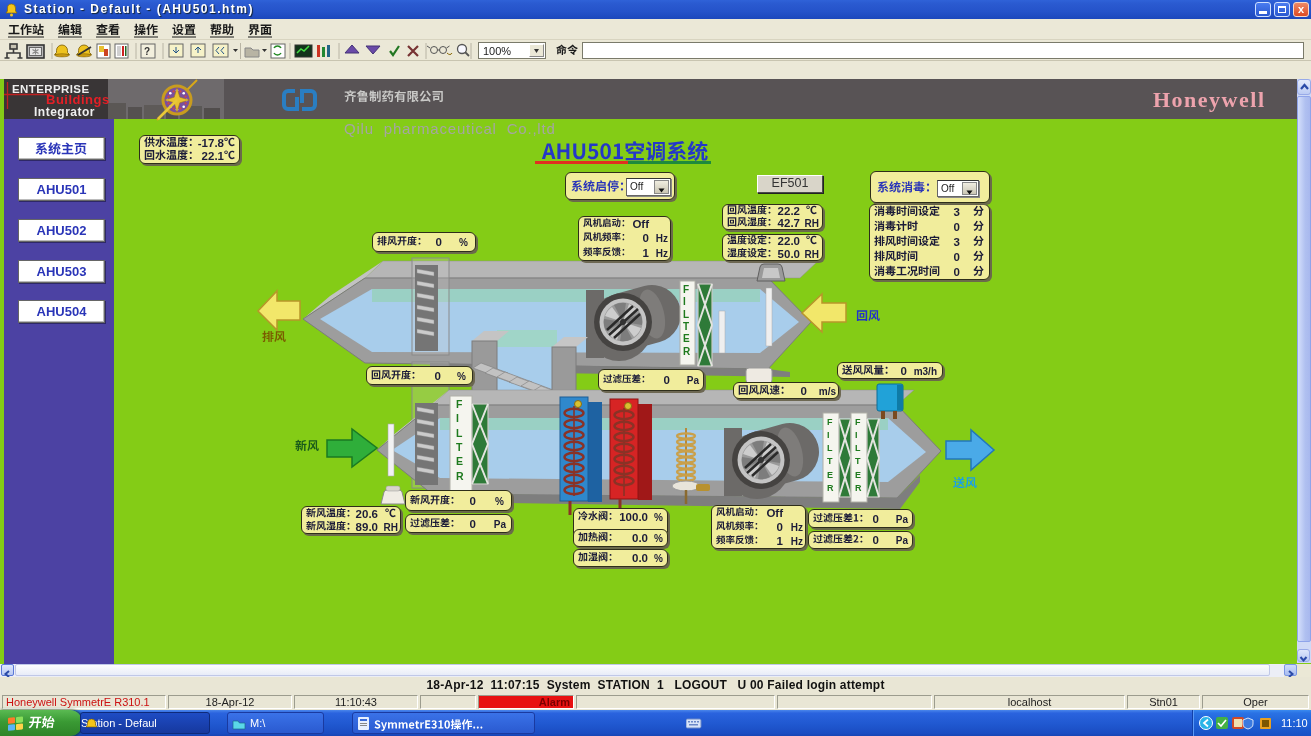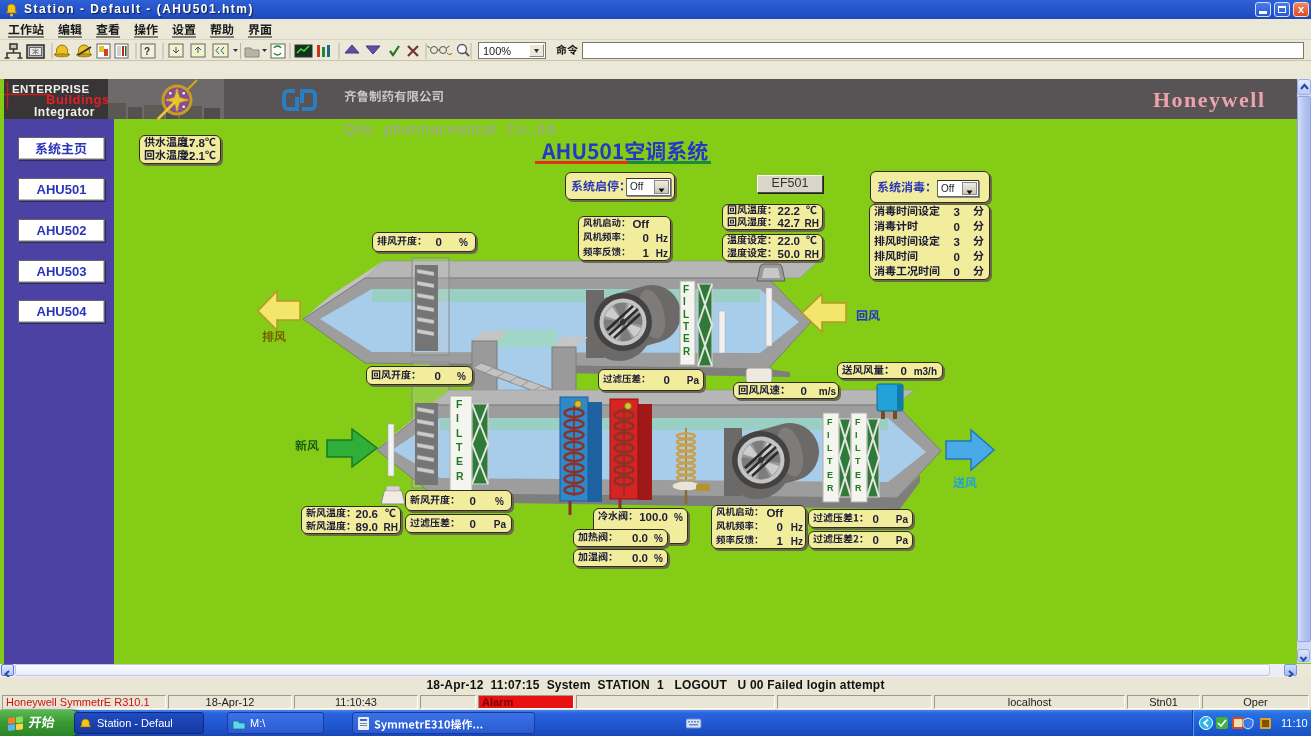--- a/index.html
+++ b/index.html
@@ -386,21 +386,21 @@
       <path d="M1.9 -10.2V-7.9H0.5V-6.6H1.9V-4.4C1.3 -4.3 0.8 -4.2 0.3 -4.1L0.6 -2.7L1.9 -3V-0.5C1.9 -0.4 1.8 -0.3 1.7 -0.3C1.5 -0.3 1.1 -0.3 0.6 -0.3C0.8 0 1 0.6 1 1C1.8 1 2.4 0.9 2.7 0.7C3.1 0.5 3.2 0.1 3.2 -0.5V-3.4L4.5 -3.7L4.3 -5L3.2 -4.8V-6.6H4.3V-7.9H3.2V-10.2ZM4.4 -3.2V-1.9H6.3V1.1H7.6V-10H6.3V-8.3H4.7V-7H6.3V-5.7H4.7V-4.5H6.3V-3.2ZM8.5 -10.1V1.1H9.8V-1.9H11.6V-3.2H9.8V-4.5H11.4V-5.7H9.8V-7H11.5V-8.3H9.8V-10.1Z M13.8 -9.8V-6.4C13.8 -4.5 13.6 -1.7 12.3 0.2C12.7 0.3 13.3 0.8 13.5 1.1C15 -0.9 15.2 -4.3 15.2 -6.4V-8.4H20.7C20.7 -2.1 20.7 1 22.6 1C23.4 1 23.7 0.3 23.8 -1.2C23.6 -1.5 23.2 -2 22.9 -2.4C22.9 -1.4 22.8 -0.6 22.7 -0.6C22 -0.6 22.1 -3.7 22.1 -9.8ZM19 -7.7C18.8 -6.9 18.4 -6.1 18 -5.4C17.5 -6.1 17 -6.7 16.5 -7.3L15.4 -6.7C16 -5.9 16.7 -5 17.3 -4.1C16.6 -3 15.8 -2.1 14.9 -1.4C15.2 -1.2 15.7 -0.6 15.9 -0.3C16.7 -1 17.5 -1.8 18.1 -2.8C18.7 -2 19.1 -1.2 19.4 -0.6L20.7 -1.3C20.3 -2.1 19.7 -3.2 18.9 -4.2C19.5 -5.2 19.9 -6.3 20.3 -7.4Z" transform="translate(262,341)" fill="#7a5c00"></path>
       <path d="M4.9 -5.7H7V-3.6H4.9ZM3.5 -6.9V-2.3H8.4V-6.9ZM0.9 -9.8V1.1H2.4V0.4H9.6V1.1H11.2V-9.8ZM2.4 -0.9V-8.3H9.6V-0.9Z M13.8 -9.8V-6.4C13.8 -4.5 13.6 -1.7 12.3 0.2C12.7 0.3 13.3 0.8 13.5 1.1C15 -0.9 15.2 -4.3 15.2 -6.4V-8.4H20.7C20.7 -2.1 20.7 1 22.6 1C23.4 1 23.7 0.3 23.8 -1.2C23.6 -1.5 23.2 -2 22.9 -2.4C22.9 -1.4 22.8 -0.6 22.7 -0.6C22 -0.6 22.1 -3.7 22.1 -9.8ZM19 -7.7C18.8 -6.9 18.4 -6.1 18 -5.4C17.5 -6.1 17 -6.7 16.5 -7.3L15.4 -6.7C16 -5.9 16.7 -5 17.3 -4.1C16.6 -3 15.8 -2.1 14.9 -1.4C15.2 -1.2 15.7 -0.6 15.9 -0.3C16.7 -1 17.5 -1.8 18.1 -2.8C18.7 -2 19.1 -1.2 19.4 -0.6L20.7 -1.3C20.3 -2.1 19.7 -3.2 18.9 -4.2C19.5 -5.2 19.9 -6.3 20.3 -7.4Z" transform="translate(856,320)" fill="#2233cc"></path>
       <path d="M1.4 -2.7C1.1 -2.1 0.8 -1.4 0.3 -0.9C0.6 -0.7 1 -0.4 1.2 -0.2C1.7 -0.8 2.2 -1.6 2.5 -2.4ZM4.2 -2.3C4.6 -1.7 5 -1 5.2 -0.5L6.2 -1.1C6 -0.7 5.8 -0.3 5.6 0.1C5.9 0.2 6.5 0.7 6.7 0.9C7.8 -0.6 7.9 -3 7.9 -4.8V-4.9H9.1V1H10.5V-4.9H11.6V-6.2H7.9V-8.1C9.1 -8.3 10.3 -8.6 11.3 -9L10.2 -10.1C9.3 -9.7 7.9 -9.3 6.6 -9V-4.8C6.6 -3.7 6.5 -2.3 6.2 -1.1C6 -1.6 5.6 -2.3 5.2 -2.8ZM2.4 -7.8H4.2C4.1 -7.4 3.9 -6.8 3.7 -6.3H2.3L2.9 -6.5C2.8 -6.9 2.6 -7.4 2.4 -7.8ZM2.3 -10C2.5 -9.7 2.6 -9.3 2.7 -9H0.6V-7.8H2.3L1.3 -7.6C1.4 -7.2 1.6 -6.7 1.6 -6.3H0.5V-5.1H2.7V-4.2H0.5V-3H2.7V-0.5C2.7 -0.3 2.7 -0.3 2.6 -0.3C2.4 -0.3 2.1 -0.3 1.7 -0.3C1.9 0 2 0.5 2.1 0.9C2.7 0.9 3.2 0.9 3.6 0.7C3.9 0.5 4 0.1 4 -0.4V-3H6V-4.2H4V-5.1H6.2V-6.3H5C5.1 -6.7 5.3 -7.2 5.5 -7.6L4.5 -7.8H6V-9H4.1C4 -9.4 3.8 -9.9 3.6 -10.3Z M13.8 -9.8V-6.4C13.8 -4.5 13.6 -1.7 12.3 0.2C12.7 0.3 13.3 0.8 13.5 1.1C15 -0.9 15.2 -4.3 15.2 -6.4V-8.4H20.7C20.7 -2.1 20.7 1 22.6 1C23.4 1 23.7 0.3 23.8 -1.2C23.6 -1.5 23.2 -2 22.9 -2.4C22.9 -1.4 22.8 -0.6 22.7 -0.6C22 -0.6 22.1 -3.7 22.1 -9.8ZM19 -7.7C18.8 -6.9 18.4 -6.1 18 -5.4C17.5 -6.1 17 -6.7 16.5 -7.3L15.4 -6.7C16 -5.9 16.7 -5 17.3 -4.1C16.6 -3 15.8 -2.1 14.9 -1.4C15.2 -1.2 15.7 -0.6 15.9 -0.3C16.7 -1 17.5 -1.8 18.1 -2.8C18.7 -2 19.1 -1.2 19.4 -0.6L20.7 -1.3C20.3 -2.1 19.7 -3.2 18.9 -4.2C19.5 -5.2 19.9 -6.3 20.3 -7.4Z" transform="translate(295,450)" fill="#1a5c1a"></path>
       <path d="M0.8 -9.5C1.4 -8.7 2.1 -7.7 2.4 -7.1L3.6 -7.8C3.3 -8.5 2.5 -9.4 2 -10.1ZM4.9 -9.7C5.2 -9.2 5.5 -8.6 5.7 -8.1H4.2V-6.8H6.8V-5.5H3.8V-4.2H6.6C6.3 -3.4 5.6 -2.5 3.8 -1.8C4.1 -1.5 4.6 -1 4.8 -0.7C6.3 -1.4 7.2 -2.3 7.7 -3.2C8.6 -2.4 9.5 -1.5 10.1 -0.9L11.1 -1.9C10.5 -2.5 9.4 -3.4 8.5 -4.2H11.4V-5.5H8.2V-6.8H11V-8.1H9.7C10 -8.6 10.4 -9.2 10.7 -9.8L9.2 -10.2C9 -9.6 8.6 -8.8 8.3 -8.1H6.5L7.1 -8.4C6.9 -8.9 6.4 -9.6 6.1 -10.2ZM3.2 -6.2H0.5V-4.9H1.8V-1.6C1.3 -1.4 0.6 -0.9 0 -0.3L1.1 1.2C1.5 0.4 2 -0.4 2.4 -0.4C2.6 -0.4 3 0 3.6 0.3C4.5 0.8 5.5 1 7.1 1C8.4 1 10.5 0.9 11.3 0.8C11.4 0.4 11.6 -0.3 11.8 -0.8C10.5 -0.6 8.5 -0.5 7.2 -0.5C5.8 -0.5 4.7 -0.5 3.8 -1C3.6 -1.1 3.4 -1.3 3.2 -1.4Z M13.8 -9.8V-6.4C13.8 -4.5 13.6 -1.7 12.3 0.2C12.7 0.3 13.3 0.8 13.5 1.1C15 -0.9 15.2 -4.3 15.2 -6.4V-8.4H20.7C20.7 -2.1 20.7 1 22.6 1C23.4 1 23.7 0.3 23.8 -1.2C23.6 -1.5 23.2 -2 22.9 -2.4C22.9 -1.4 22.8 -0.6 22.7 -0.6C22 -0.6 22.1 -3.7 22.1 -9.8ZM19 -7.7C18.8 -6.9 18.4 -6.1 18 -5.4C17.5 -6.1 17 -6.7 16.5 -7.3L15.4 -6.7C16 -5.9 16.7 -5 17.3 -4.1C16.6 -3 15.8 -2.1 14.9 -1.4C15.2 -1.2 15.7 -0.6 15.9 -0.3C16.7 -1 17.5 -1.8 18.1 -2.8C18.7 -2 19.1 -1.2 19.4 -0.6L20.7 -1.3C20.3 -2.1 19.7 -3.2 18.9 -4.2C19.5 -5.2 19.9 -6.3 20.3 -7.4Z" transform="translate(953,487)" fill="#19a0e8"></path>
     </svg>
     <svg class="abs" style="left:542px;top:140px" width="170" height="26">
       <path d="M-0.1 0H3.1L4.2 -4H9.2L10.3 0H13.5L8.6 -15.6H4.9ZM4.8 -6.4 5.3 -8.1C5.8 -9.7 6.2 -11.5 6.6 -13.2H6.7C7.2 -11.5 7.6 -9.7 8.1 -8.1L8.5 -6.4Z M15.4 0H18.5V-6.7H24.4V0H27.4V-15.6H24.4V-9.4H18.5V-15.6H15.4Z M37.3 0.3C41 0.3 43.2 -1.8 43.2 -7V-15.6H40.3V-6.7C40.3 -3.5 39.1 -2.4 37.3 -2.4C35.4 -2.4 34.3 -3.5 34.3 -6.7V-15.6H31.2V-7C31.2 -1.8 33.4 0.3 37.3 0.3Z M50.9 0.3C53.7 0.3 56.3 -1.7 56.3 -5.2C56.3 -8.5 54.1 -10.1 51.5 -10.1C50.8 -10.1 50.3 -10 49.6 -9.7L49.9 -13H55.6V-15.6H47.3L46.9 -8L48.3 -7.1C49.2 -7.7 49.7 -7.9 50.6 -7.9C52.1 -7.9 53.2 -6.9 53.2 -5.1C53.2 -3.3 52.1 -2.2 50.5 -2.2C49 -2.2 47.9 -2.9 47 -3.8L45.6 -1.8C46.8 -0.7 48.4 0.3 50.9 0.3Z M63.7 0.3C66.8 0.3 68.9 -2.5 68.9 -7.9C68.9 -13.2 66.8 -15.8 63.7 -15.8C60.5 -15.8 58.4 -13.2 58.4 -7.9C58.4 -2.5 60.5 0.3 63.7 0.3ZM63.7 -2.1C62.3 -2.1 61.3 -3.5 61.3 -7.9C61.3 -12.2 62.3 -13.5 63.7 -13.5C65 -13.5 66 -12.2 66 -7.9C66 -3.5 65 -2.1 63.7 -2.1Z M71.6 0H80.9V-2.5H78V-15.6H75.7C74.7 -14.9 73.7 -14.5 72.1 -14.3V-12.3H74.9V-2.5H71.6Z M93.6 -10.7C95.7 -9.6 98.7 -8.1 100.1 -7.1L101.9 -9.2C100.3 -10.1 97.2 -11.5 95.2 -12.4ZM90.2 -12.4C88.3 -11 86 -9.8 83.7 -9.1L85.1 -6.8L86.3 -7.4V-5.2H91.3V-1.1H83.7V1.2H101.9V-1.1H94V-5.2H99.4V-7.5H86.5C88.4 -8.4 90.4 -9.6 91.9 -10.8ZM90.7 -17.3C90.9 -16.8 91.2 -16.1 91.4 -15.5H83.5V-10.3H86V-13.2H99.4V-10.7H102V-15.5H94.5C94.2 -16.3 93.7 -17.3 93.4 -18Z M104.9 -16C106.1 -15 107.6 -13.5 108.2 -12.6L109.9 -14.3C109.2 -15.3 107.7 -16.6 106.5 -17.5ZM104 -11.4V-8.9H106.4V-2.9C106.4 -1.6 105.7 -0.6 105.1 -0.1C105.6 0.2 106.4 1 106.7 1.5C107 1.1 107.6 0.5 110.2 -1.8C110 -0.9 109.6 -0.2 109.1 0.5C109.6 0.8 110.6 1.5 110.9 1.9C112.9 -1 113.2 -5.6 113.2 -8.9V-14.9H120.6V-0.8C120.6 -0.5 120.5 -0.4 120.2 -0.4C119.9 -0.4 119 -0.4 118.1 -0.4C118.4 0.2 118.8 1.2 118.8 1.8C120.3 1.9 121.3 1.8 121.9 1.4C122.6 1 122.8 0.4 122.8 -0.8V-17.1H111V-8.9C111 -7.1 111 -5.1 110.6 -3.1C110.4 -3.6 110.2 -4.1 110 -4.5L108.9 -3.6V-11.4ZM115.9 -14.5V-13.1H114.2V-11.3H115.9V-9.9H113.8V-8.1H120.1V-9.9H117.9V-11.3H119.7V-13.1H117.9V-14.5ZM114 -6.8V-0.7H115.8V-1.6H119.7V-6.8ZM115.8 -5.1H117.8V-3.4H115.8Z M129.3 -4.5C128.3 -3.2 126.6 -1.8 125 -0.9C125.7 -0.5 126.7 0.3 127.2 0.8C128.8 -0.3 130.6 -2 131.9 -3.6ZM137.2 -3.3C138.9 -2.1 140.9 -0.4 141.9 0.8L144.1 -0.7C143 -1.9 140.9 -3.5 139.3 -4.6ZM137.7 -9.3C138.1 -8.9 138.5 -8.4 138.9 -8L132.6 -7.6C135.3 -9 138 -10.6 140.5 -12.6L138.7 -14.2C137.8 -13.4 136.7 -12.6 135.7 -11.9L131.5 -11.7C132.8 -12.6 134 -13.6 135.1 -14.7C137.8 -14.9 140.4 -15.3 142.5 -15.8L140.7 -17.9C137.2 -17.1 131.3 -16.5 126.2 -16.3C126.4 -15.8 126.7 -14.8 126.8 -14.1C128.3 -14.2 129.9 -14.3 131.5 -14.4C130.5 -13.4 129.4 -12.6 128.9 -12.3C128.3 -11.8 127.8 -11.6 127.3 -11.5C127.6 -10.9 127.9 -9.8 128 -9.3C128.5 -9.5 129.2 -9.6 132.5 -9.8C131.1 -9 130 -8.4 129.3 -8.1C128 -7.5 127.2 -7.1 126.4 -7C126.6 -6.4 127 -5.2 127.1 -4.8C127.8 -5 128.7 -5.2 133.6 -5.6V-0.9C133.6 -0.7 133.5 -0.6 133.1 -0.6C132.7 -0.6 131.5 -0.6 130.4 -0.7C130.7 0 131.2 1.1 131.3 1.8C132.8 1.8 134 1.8 134.9 1.4C135.9 1 136.1 0.4 136.1 -0.9V-5.8L140.5 -6.1C141 -5.4 141.5 -4.8 141.8 -4.2L143.7 -5.5C142.9 -6.8 141.2 -8.8 139.6 -10.2Z M159.5 -7.2V-1.3C159.5 0.8 160 1.5 161.9 1.5C162.2 1.5 163 1.5 163.3 1.5C164.9 1.5 165.5 0.6 165.7 -2.7C165 -2.9 164 -3.3 163.5 -3.7C163.5 -1.1 163.4 -0.6 163.1 -0.6C162.9 -0.6 162.5 -0.6 162.4 -0.6C162.1 -0.6 162 -0.7 162 -1.3V-7.2ZM155.6 -7.2C155.4 -3.7 155.2 -1.4 152 -0.1C152.5 0.4 153.2 1.4 153.5 2C157.3 0.2 157.9 -2.8 158 -7.2ZM145.9 -1.4 146.5 1.1C148.6 0.3 151.2 -0.7 153.5 -1.7L153.1 -3.9C150.4 -2.9 147.7 -2 145.9 -1.4ZM157.4 -17.3C157.7 -16.7 158 -15.8 158.3 -15.1H153.6V-12.9H156.9C156 -11.7 155 -10.4 154.6 -10C154.1 -9.6 153.5 -9.4 153 -9.3C153.3 -8.8 153.7 -7.5 153.8 -6.9C154.5 -7.2 155.5 -7.4 162.7 -8.1C163 -7.5 163.3 -7 163.4 -6.6L165.5 -7.7C165 -9 163.6 -11 162.5 -12.5L160.6 -11.5C160.9 -11.1 161.3 -10.6 161.6 -10L157.4 -9.7C158.2 -10.6 159.1 -11.8 159.8 -12.9H165.3V-15.1H159.5L160.9 -15.5C160.6 -16.1 160.2 -17.2 159.8 -17.9ZM146.5 -8.7C146.8 -8.8 147.3 -9 149 -9.2C148.3 -8.3 147.8 -7.6 147.5 -7.2C146.8 -6.5 146.4 -6 145.8 -5.9C146.1 -5.2 146.5 -4.1 146.6 -3.5C147.2 -3.9 148.1 -4.2 153.1 -5.3C153 -5.9 153 -6.9 153.1 -7.6L150.2 -7C151.5 -8.6 152.8 -10.5 153.8 -12.3L151.6 -13.7C151.2 -12.9 150.8 -12.2 150.4 -11.5L148.9 -11.3C150.1 -13 151.2 -15 152 -16.9L149.4 -18C148.7 -15.6 147.3 -13.1 146.9 -12.4C146.4 -11.8 146.1 -11.3 145.6 -11.2C145.9 -10.5 146.4 -9.2 146.5 -8.7Z" transform="translate(0,19)" fill="#2438c8"></path>
     </svg>
     <div class="abs" style="left:535px;top:161px;width:93px;height:3px;background:#e03020"></div>
     <div class="abs" style="left:628px;top:161px;width:83px;height:3px;background:#1e8a3c"></div>
-    <div class="yb" style="left:139px;top:135px;width:82px;height:29px">
+    <div class="yb" style="left:139px;top:135px;width:101px;height:29px">
       <div class="row" style="height:13.5px">
         <svg class="lab" width="57" height="14">
           <path d="M5.3 -2C4.8 -1.2 4 -0.4 3.2 0.1C3.5 0.3 4 0.7 4.3 0.9C5.1 0.3 5.9 -0.6 6.5 -1.6ZM7.7 -1.4C8.4 -0.7 9.1 0.3 9.5 1L10.6 0.3C10.2 -0.4 9.4 -1.3 8.7 -2ZM2.7 -9.3C2.1 -7.8 1.2 -6.2 0.2 -5.2C0.4 -4.9 0.7 -4.1 0.9 -3.8C1.1 -4.1 1.3 -4.3 1.6 -4.7V1H2.9V-6.7C3.3 -7.4 3.6 -8.2 3.9 -8.9ZM7.8 -9.3V-7.2H6.2V-9.3H5V-7.2H3.8V-5.9H5V-3.7H3.5V-2.4H10.6V-3.7H9.1V-5.9H10.6V-7.2H9.1V-9.3ZM6.2 -5.9H7.8V-3.7H6.2Z M11.6 -6.6V-5.3H13.9C13.5 -3.4 12.5 -1.9 11.2 -1C11.6 -0.8 12.1 -0.3 12.3 0C13.9 -1.1 15 -3.4 15.5 -6.4L14.7 -6.7L14.4 -6.6ZM19.8 -7.4C19.3 -6.7 18.5 -5.9 17.9 -5.2C17.6 -5.7 17.4 -6.2 17.2 -6.6V-9.3H15.8V-0.7C15.8 -0.5 15.8 -0.5 15.6 -0.5C15.4 -0.5 14.8 -0.5 14.2 -0.5C14.4 -0.1 14.6 0.6 14.7 1C15.6 1 16.2 0.9 16.7 0.7C17.1 0.5 17.2 0.1 17.2 -0.7V-3.9C18.1 -2.2 19.3 -0.9 20.8 -0C21.1 -0.4 21.5 -1 21.8 -1.3C20.4 -1.9 19.3 -2.9 18.5 -4.2C19.2 -4.8 20.2 -5.7 21 -6.6Z M27.4 -6.2H30.4V-5.5H27.4ZM27.4 -7.8H30.4V-7.2H27.4ZM26.2 -8.9V-4.5H31.7V-8.9ZM23 -8.3C23.7 -7.9 24.6 -7.4 25 -7.1L25.8 -8.1C25.3 -8.5 24.4 -8.9 23.7 -9.2ZM22.3 -5.3C23 -5 23.9 -4.4 24.4 -4.1L25.1 -5.1C24.6 -5.5 23.7 -6 23 -6.2ZM22.5 -0 23.6 0.8C24.2 -0.3 24.9 -1.6 25.4 -2.7L24.4 -3.5C23.8 -2.2 23 -0.9 22.5 -0ZM25 -0.5V0.7H32.7V-0.5H32.1V-3.8H25.8V-0.5ZM27 -0.5V-2.7H27.6V-0.5ZM28.6 -0.5V-2.7H29.2V-0.5ZM30.2 -0.5V-2.7H30.8V-0.5Z M37.2 -6.9V-6.2H35.8V-5.1H37.2V-3.4H41.8V-5.1H43.4V-6.2H41.8V-6.9H40.5V-6.2H38.5V-6.9ZM40.5 -5.1V-4.4H38.5V-5.1ZM40.9 -2C40.5 -1.6 40 -1.3 39.4 -1.1C38.8 -1.3 38.3 -1.6 38 -2ZM35.8 -3V-2H37L36.6 -1.8C37 -1.3 37.4 -0.9 37.9 -0.6C37.1 -0.4 36.2 -0.3 35.3 -0.2C35.5 0.1 35.7 0.6 35.8 0.9C37.1 0.8 38.3 0.5 39.3 0.2C40.4 0.6 41.6 0.8 42.9 1C43.1 0.6 43.4 0.1 43.7 -0.2C42.7 -0.2 41.7 -0.4 40.9 -0.6C41.7 -1.1 42.4 -1.7 42.9 -2.6L42 -3L41.8 -3ZM38.1 -9.1C38.2 -8.9 38.3 -8.6 38.4 -8.4H34.2V-5.5C34.2 -3.8 34.2 -1.3 33.3 0.4C33.6 0.5 34.2 0.8 34.5 1C35.4 -0.8 35.5 -3.6 35.5 -5.5V-7.2H43.5V-8.4H39.9C39.7 -8.7 39.6 -9.1 39.4 -9.4Z M46.8 -5.2C47.3 -5.2 47.8 -5.6 47.8 -6.2C47.8 -6.8 47.3 -7.2 46.8 -7.2C46.2 -7.2 45.7 -6.8 45.7 -6.2C45.7 -5.6 46.2 -5.2 46.8 -5.2ZM46.8 0.1C47.3 0.1 47.8 -0.4 47.8 -0.9C47.8 -1.6 47.3 -2 46.8 -2C46.2 -2 45.7 -1.6 45.7 -0.9C45.7 -0.4 46.2 0.1 46.8 0.1Z" transform="translate(0,10)" fill="#1c1c38"></path>
         </svg>
         <span class="val" style="right:15px">-17.8</span>
         <svg class="un" style="right:2px;width:13px" height="14">
           <path d="M2.1 -5.1C3 -5.1 3.8 -5.8 3.8 -6.8C3.8 -7.9 3 -8.6 2.1 -8.6C1.1 -8.6 0.3 -7.9 0.3 -6.8C0.3 -5.8 1.1 -5.1 2.1 -5.1ZM2.1 -5.9C1.5 -5.9 1.2 -6.3 1.2 -6.8C1.2 -7.4 1.5 -7.8 2.1 -7.8C2.6 -7.8 2.9 -7.4 2.9 -6.8C2.9 -6.3 2.6 -5.9 2.1 -5.9ZM8.2 0.2C9.2 0.2 10.1 -0.3 10.8 -1L9.8 -2C9.4 -1.6 8.9 -1.3 8.2 -1.3C6.9 -1.3 6.1 -2.3 6.1 -4.1C6.1 -5.8 7 -6.9 8.3 -6.9C8.9 -6.9 9.3 -6.7 9.7 -6.3L10.6 -7.3C10.1 -7.8 9.3 -8.3 8.2 -8.3C6.1 -8.3 4.4 -6.7 4.4 -4C4.4 -1.3 6.1 0.2 8.2 0.2Z" transform="translate(0,10)" fill="#1c1c38"></path>
         </svg>
       </div>
       <div class="row" style="height:13.5px">
@@ -592,21 +592,21 @@
     </div>
     <div class="yb" style="left:405px;top:514px;width:107px;height:19px">
       <div class="row" style="height:17.0px">
         <svg class="lab" width="52" height="13">
           <path d="M0.6 -7.6C1.1 -7 1.8 -6.3 2 -5.8L3 -6.5C2.7 -7 2 -7.7 1.5 -8.2ZM3.6 -4.7C4.1 -4 4.7 -3.2 5 -2.6L6 -3.3C5.7 -3.8 5.1 -4.6 4.6 -5.2ZM2.8 -4.8H0.4V-3.7H1.6V-1.4C1.2 -1.2 0.7 -0.9 0.2 -0.4L1 0.8C1.4 0.2 1.8 -0.4 2.1 -0.4C2.4 -0.4 2.7 -0.1 3.2 0.1C3.9 0.5 4.8 0.7 6 0.7C7.1 0.7 8.7 0.6 9.4 0.6C9.4 0.2 9.6 -0.4 9.8 -0.8C8.8 -0.6 7.1 -0.5 6.1 -0.5C5 -0.5 4 -0.6 3.4 -1C3.1 -1.1 2.9 -1.2 2.8 -1.3ZM7.1 -8.4V-6.8H3.4V-5.7H7.1V-2.4C7.1 -2.2 7 -2.1 6.8 -2.1C6.6 -2.1 5.9 -2.1 5.2 -2.1C5.4 -1.8 5.6 -1.3 5.6 -0.9C6.6 -0.9 7.2 -1 7.7 -1.2C8.1 -1.3 8.3 -1.7 8.3 -2.4V-5.7H9.5V-6.8H8.3V-8.4Z M15.3 -2.1V-0.4C15.3 0.5 15.6 0.7 16.5 0.7C16.7 0.7 17.4 0.7 17.6 0.7C18.4 0.7 18.6 0.4 18.7 -0.8C18.4 -0.8 18.1 -1 17.9 -1.1C17.8 -0.2 17.8 -0.1 17.5 -0.1C17.4 -0.1 16.8 -0.1 16.6 -0.1C16.3 -0.1 16.3 -0.1 16.3 -0.4V-2.1ZM14.4 -2.1C14.3 -1.4 14.1 -0.5 13.8 0L14.6 0.3C14.9 -0.2 15.1 -1.1 15.2 -1.8ZM16.3 -2.4C16.6 -1.9 17.1 -1.2 17.3 -0.8L18 -1.2C17.8 -1.6 17.3 -2.3 16.9 -2.8ZM18 -2.1C18.4 -1.4 18.9 -0.4 19 0.2L19.8 -0.1C19.6 -0.8 19.1 -1.7 18.7 -2.4ZM10.7 -7.5C11.3 -7.1 11.9 -6.5 12.2 -6.2L13 -7C12.7 -7.3 12 -7.9 11.4 -8.2ZM10.3 -4.9C10.8 -4.6 11.5 -4.1 11.8 -3.7L12.6 -4.5C12.2 -4.9 11.5 -5.3 10.9 -5.7ZM10.5 -0.1 11.5 0.6C11.9 -0.4 12.4 -1.5 12.8 -2.6L11.9 -3.2C11.4 -2.1 10.9 -0.8 10.5 -0.1ZM13.1 -6.7V-4.5C13.1 -3.1 13 -1.2 12.2 0.2C12.4 0.4 12.8 0.8 13 1C14 -0.6 14.2 -3 14.2 -4.5V-5.8H15.2V-5L14.4 -5L14.5 -4.1L15.2 -4.2V-4.1C15.2 -3.2 15.5 -2.9 16.6 -2.9C16.8 -2.9 17.8 -2.9 18.1 -2.9C18.9 -2.9 19.2 -3.2 19.3 -4.1C19 -4.2 18.6 -4.3 18.4 -4.4C18.3 -3.9 18.3 -3.8 17.9 -3.8C17.7 -3.8 16.9 -3.8 16.7 -3.8C16.3 -3.8 16.2 -3.8 16.2 -4.1V-4.3L18 -4.4L18 -5.3L16.2 -5.1V-5.8H18.5C18.4 -5.5 18.3 -5.2 18.2 -5L19.1 -4.8C19.3 -5.2 19.6 -5.9 19.7 -6.5L19 -6.7L18.9 -6.7H16.6V-7.1H19.2V-8H16.6V-8.5H15.5V-6.7Z M26.8 -2.6C27.3 -2.2 27.9 -1.5 28.2 -1.1L29.1 -1.8C28.8 -2.2 28.2 -2.8 27.6 -3.2ZM21 -8V-4.8C21 -3.3 21 -1.2 20.2 0.3C20.5 0.4 21 0.7 21.2 0.9C22 -0.6 22.2 -3.1 22.2 -4.8V-6.9H29.6V-8ZM25.1 -6.5V-4.7H22.6V-3.6H25.1V-0.6H22V0.5H29.5V-0.6H26.4V-3.6H29.2V-4.7H26.4V-6.5Z M36.6 -8.5C36.5 -8.1 36.2 -7.6 36 -7.2H34.1C33.9 -7.6 33.6 -8.1 33.3 -8.5L32.2 -8.1C32.4 -7.8 32.6 -7.5 32.8 -7.2H31V-6.1H34.2L34.1 -5.7H31.5V-4.6H33.7L33.5 -4.1H30.5V-3H32.9C32.2 -2 31.4 -1.3 30.3 -0.8C30.5 -0.5 30.9 0 31.1 0.3C31.5 0.1 31.8 -0.1 32.1 -0.4V0.6H39.5V-0.5H36.6V-1.4H38.7V-2.5H34L34.3 -3H39.5V-4.1H34.8L35 -4.6H38.6V-5.7H35.4L35.5 -6.1H39.1V-7.2H37.3C37.5 -7.5 37.8 -7.8 38 -8.2ZM35.3 -0.5H32.2C32.7 -0.9 33.1 -1.3 33.4 -1.7V-1.4H35.3Z M42.5 -4.7C43 -4.7 43.5 -5.1 43.5 -5.6C43.5 -6.2 43 -6.6 42.5 -6.6C42 -6.6 41.5 -6.2 41.5 -5.6C41.5 -5.1 42 -4.7 42.5 -4.7ZM42.5 0.1C43 0.1 43.5 -0.3 43.5 -0.9C43.5 -1.4 43 -1.8 42.5 -1.8C42 -1.8 41.5 -1.4 41.5 -0.9C41.5 -0.3 42 0.1 42.5 0.1Z" transform="translate(0,9)" fill="#1c1c38"></path>
         </svg>
         <span class="val" style="right:35px">0</span>
         <span class="un" style="right:5px">Pa</span>
       </div>
     </div>
-    <div class="yb" style="left:593px;top:508px;width:95px;height:36px">
+    <div class="yb" style="left:573px;top:508px;width:95px;height:36px">
       <div class="row" style="height:16.0px">
         <svg class="lab" width="42" height="13">
           <path d="M0.3 -7.6C0.8 -6.8 1.4 -5.8 1.6 -5.1L2.7 -5.6C2.5 -6.3 1.9 -7.3 1.4 -8ZM0.2 -0.1 1.4 0.4C1.9 -0.7 2.4 -1.9 2.8 -3.2L1.7 -3.7C1.3 -2.4 0.7 -1 0.2 -0.1ZM5.1 -5.1C5.5 -4.7 5.9 -4.2 6.1 -3.9L7.1 -4.5C6.9 -4.8 6.5 -5.3 6.1 -5.6ZM5.8 -8.5C5.1 -7.1 3.9 -5.8 2.4 -4.9C2.6 -4.7 3.1 -4.2 3.2 -3.9C4.4 -4.7 5.4 -5.6 6.2 -6.8C7 -5.7 7.9 -4.7 8.8 -4C9 -4.3 9.5 -4.8 9.8 -5C8.7 -5.6 7.5 -6.7 6.8 -7.7L7 -8.1ZM3.5 -3.8V-2.7H7.3C6.9 -2.2 6.3 -1.7 5.9 -1.3L4.9 -1.9L4 -1.2C5 -0.6 6.3 0.4 7 0.9L7.8 0.1C7.6 -0.1 7.2 -0.4 6.9 -0.6C7.7 -1.4 8.6 -2.4 9.2 -3.3L8.3 -3.9L8.1 -3.8Z M10.6 -6V-4.8H12.7C12.2 -3.1 11.4 -1.7 10.2 -0.9C10.5 -0.7 11 -0.3 11.2 0C12.6 -1 13.7 -3.1 14.1 -5.8L13.3 -6.1L13.1 -6ZM18 -6.7C17.6 -6.1 16.9 -5.4 16.2 -4.8C16 -5.2 15.8 -5.6 15.7 -6V-8.5H14.4V-0.6C14.4 -0.5 14.3 -0.4 14.2 -0.4C14 -0.4 13.4 -0.4 12.9 -0.4C13.1 -0.1 13.3 0.5 13.3 0.9C14.2 0.9 14.8 0.8 15.2 0.6C15.6 0.4 15.7 0.1 15.7 -0.6V-3.5C16.5 -2 17.5 -0.8 18.9 -0C19.1 -0.4 19.6 -0.9 19.8 -1.2C18.6 -1.7 17.6 -2.6 16.8 -3.8C17.5 -4.4 18.4 -5.2 19.1 -6Z M20.9 -7.9C21.3 -7.4 21.8 -6.8 22.1 -6.4L23 -7C22.8 -7.4 22.2 -8 21.8 -8.4ZM26.9 -3.8C26.7 -3.4 26.5 -3 26.2 -2.7C26.1 -3 26 -3.4 25.9 -3.9L27.8 -4.1L27.8 -5.1L26.8 -5L27.5 -5.5C27.3 -5.8 26.9 -6.2 26.6 -6.5L25.9 -6C26.2 -5.7 26.6 -5.3 26.8 -5L25.8 -4.9C25.8 -5.4 25.8 -5.9 25.8 -6.4H24.7C24.8 -5.8 24.8 -5.3 24.8 -4.8L23.9 -4.6L24 -3.6L24.9 -3.7C25 -3 25.1 -2.4 25.3 -1.9C24.9 -1.5 24.3 -1.2 23.8 -0.9C24 -0.7 24.3 -0.3 24.4 -0.1C24.9 -0.3 25.4 -0.6 25.8 -1C26.1 -0.5 26.5 -0.2 27.1 -0.2L27.2 -0.2C27.4 0.1 27.5 0.6 27.5 0.9C28.2 0.9 28.6 0.9 29 0.7C29.3 0.5 29.4 0.2 29.4 -0.3V-8.2H23.5V-7H28.2V-0.4C28.2 -0.2 28.1 -0.2 28 -0.2C27.9 -0.2 27.5 -0.2 27.2 -0.2C27.7 -0.2 27.9 -0.6 28 -1.2C27.8 -1.4 27.6 -1.7 27.4 -1.9C27.4 -1.5 27.3 -1.2 27.1 -1.2C26.9 -1.2 26.7 -1.4 26.6 -1.6C27.1 -2.2 27.6 -2.8 27.9 -3.5ZM23.3 -6.5C23 -5.5 22.5 -4.5 21.9 -3.8V-6.1H20.7V0.9H21.9V-3.5C22 -3.2 22.2 -2.8 22.3 -2.6C22.4 -2.8 22.6 -3 22.7 -3.1V0.2H23.7V-4.9C23.9 -5.3 24.1 -5.8 24.2 -6.2Z M32.5 -4.7C33 -4.7 33.5 -5.1 33.5 -5.6C33.5 -6.2 33 -6.6 32.5 -6.6C32 -6.6 31.6 -6.2 31.6 -5.6C31.6 -5.1 32 -4.7 32.5 -4.7ZM32.5 0.1C33 0.1 33.5 -0.3 33.5 -0.9C33.5 -1.4 33 -1.8 32.5 -1.8C32 -1.8 31.6 -1.4 31.6 -0.9C31.6 -0.3 32 0.1 32.5 0.1Z" transform="translate(0,9)" fill="#1c1c38"></path>
         </svg>
         <span class="val" style="right:19px">100.0</span>
         <span class="un" style="right:4px">%</span>
       </div>
     </div>
     <div class="yb" style="left:573px;top:529px;width:95px;height:18px">
       <div class="row" style="height:16.0px">
@@ -698,42 +698,42 @@
  <div class="abs" style="left:1284px;top:0;width:13px;height:12px;background:linear-gradient(180deg,#d0dcfa,#a8bcf0);border:1px solid #7a96e4;border-radius:2px"><svg width="11" height="10">
           <path d="M4 2 l3.5 3 -3.5 3" stroke="#2a4aa8" stroke-width="2" fill="none"></path>
         </svg></div>
 </div>
 <div class="abs" style="left:0;top:677px;width:1311px;height:17px;background:#e9e6d5;text-align:center;font-size:12px;font-weight:bold;color:#111;line-height:17px;letter-spacing:.2px">18-Apr-12&nbsp; 11:07:15&nbsp; System&nbsp; STATION&nbsp; 1&nbsp;&nbsp; LOGOUT&nbsp;&nbsp; U 00 Failed login attempt</div>
     <div class="abs" style="left:0;top:694px;width:1311px;height:16px;background:#e9e6d5">
       <div class="abs" style="left:2px;top:1px;width:164px;height:14px;border:1px solid;border-color:#9c9c8e #fff #fff #9c9c8e;font-size:11px;color:#222;text-align:left;line-height:12px;padding:0 3px;white-space:nowrap;overflow:hidden"><span style="color:#cc1111;font-weight:normal">Honeywell SymmetrE R310.1</span></div>
       <div class="abs" style="left:168px;top:1px;width:124px;height:14px;border:1px solid;border-color:#9c9c8e #fff #fff #9c9c8e;font-size:11px;color:#222;text-align:center;line-height:12px;padding:0 3px;white-space:nowrap;overflow:hidden">18-Apr-12</div>
       <div class="abs" style="left:294px;top:1px;width:124px;height:14px;border:1px solid;border-color:#9c9c8e #fff #fff #9c9c8e;font-size:11px;color:#222;text-align:center;line-height:12px;padding:0 3px;white-space:nowrap;overflow:hidden">11:10:43</div>
       <div class="abs" style="left:420px;top:1px;width:56px;height:14px;border:1px solid;border-color:#9c9c8e #fff #fff #9c9c8e;font-size:11px;color:#222;text-align:center;line-height:12px;padding:0 3px;white-space:nowrap;overflow:hidden"></div>
-      <div class="abs" style="left:478px;top:1px;width:96px;height:14px;background:#e81111;border:1px solid;border-color:#9c9c8e #fff #fff #9c9c8e;font-size:11px;color:#222;text-align:left;line-height:12px;padding:0 3px;white-space:nowrap;overflow:hidden"><span style="color:#7a0000;font-weight:bold">Alarm</span></div>
+      <div class="abs" style="left:478px;top:1px;width:96px;height:14px;background:#e81111;border:1px solid;border-color:#9c9c8e #fff #fff #9c9c8e;font-size:11px;color:#222;text-align:right;line-height:12px;padding:0 3px;white-space:nowrap;overflow:hidden"><span style="color:#7a0000;font-weight:bold">Alarm</span></div>
       <div class="abs" style="left:576px;top:1px;width:199px;height:14px;border:1px solid;border-color:#9c9c8e #fff #fff #9c9c8e;font-size:11px;color:#222;text-align:center;line-height:12px;padding:0 3px;white-space:nowrap;overflow:hidden"></div>
       <div class="abs" style="left:777px;top:1px;width:155px;height:14px;border:1px solid;border-color:#9c9c8e #fff #fff #9c9c8e;font-size:11px;color:#222;text-align:center;line-height:12px;padding:0 3px;white-space:nowrap;overflow:hidden"></div>
       <div class="abs" style="left:934px;top:1px;width:191px;height:14px;border:1px solid;border-color:#9c9c8e #fff #fff #9c9c8e;font-size:11px;color:#222;text-align:center;line-height:12px;padding:0 3px;white-space:nowrap;overflow:hidden">localhost</div>
       <div class="abs" style="left:1127px;top:1px;width:73px;height:14px;border:1px solid;border-color:#9c9c8e #fff #fff #9c9c8e;font-size:11px;color:#222;text-align:center;line-height:12px;padding:0 3px;white-space:nowrap;overflow:hidden">Stn01</div>
       <div class="abs" style="left:1202px;top:1px;width:107px;height:14px;border:1px solid;border-color:#9c9c8e #fff #fff #9c9c8e;font-size:11px;color:#222;text-align:center;line-height:12px;padding:0 3px;white-space:nowrap;overflow:hidden">Oper</div>
     </div>
 <div class="abs" style="left:0;top:710px;width:1311px;height:26px;background:linear-gradient(180deg,#4a86ec 0%,#2a63de 12%,#2058d0 55%,#1a4cc2 90%,#1644b4 100%)">
  <div class="abs" style="left:0;top:0;width:82px;height:26px;background:linear-gradient(180deg,#5aba52 0%,#3a9a34 45%,#2e8428 100%);border-radius:0 12px 12px 0;box-shadow:1px 0 3px #0a3a08">
    <svg class="abs" style="left:7px;top:5px" width="17" height="16" viewBox="0 0 17 16">
           <g transform="skewY(-6)">
             <rect x="1" y="3" width="7" height="6" rx="1" fill="#ff7a2a"></rect>
             <rect x="9" y="3" width="7" height="6" rx="1" fill="#8adf5a"></rect>
             <rect x="1" y="10" width="7" height="6" rx="1" fill="#5ab4f8"></rect>
             <rect x="9" y="10" width="7" height="6" rx="1" fill="#ffd24a"></rect>
           </g>
         </svg>
    <svg class="abs" style="left:28px;top:4px" width="32" height="18">
           <path d="M8.1 -8.8V-5.6H5.1V-6V-8.8ZM0.6 -5.6V-4.1H3.4C3.2 -2.6 2.5 -1.1 0.6 0.1C0.9 0.3 1.5 0.9 1.8 1.2C4.1 -0.2 4.8 -2.2 5.1 -4.1H8.1V1.2H9.8V-4.1H12.4V-5.6H9.8V-8.8H12.1V-10.3H1V-8.8H3.5V-6V-5.6Z M18.8 -4.3V1.2H20.2V0.6H23.4V1.1H24.9V-4.3ZM20.2 -0.7V-2.9H23.4V-0.7ZM18.6 -5C19.1 -5.2 19.8 -5.3 24.1 -5.7C24.3 -5.4 24.4 -5.1 24.5 -4.8L25.8 -5.5C25.4 -6.6 24.5 -8.1 23.6 -9.2L22.4 -8.6C22.8 -8.1 23.1 -7.6 23.4 -7L20.3 -6.8C21.1 -7.9 21.8 -9.3 22.3 -10.6L20.7 -11C20.2 -9.4 19.3 -7.7 18.9 -7.3C18.6 -6.8 18.4 -6.6 18.1 -6.5C18.3 -6.1 18.5 -5.3 18.6 -5ZM15.7 -7H16.6C16.5 -5.8 16.3 -4.7 16 -3.8L15.2 -4.4C15.4 -5.2 15.6 -6.1 15.7 -7ZM13.6 -3.9C14.2 -3.5 14.8 -2.9 15.4 -2.3C14.9 -1.3 14.2 -0.6 13.4 -0.1C13.7 0.2 14.1 0.8 14.3 1.1C15.2 0.5 15.9 -0.2 16.5 -1.2C16.9 -0.8 17.2 -0.4 17.4 -0.1L18.3 -1.4C18 -1.8 17.6 -2.2 17.2 -2.7C17.7 -4.2 18 -6 18.1 -8.4L17.2 -8.5L17 -8.5H16C16.1 -9.3 16.3 -10.1 16.4 -10.9L14.9 -11C14.8 -10.2 14.7 -9.3 14.6 -8.5H13.5V-7H14.3C14.1 -5.9 13.9 -4.8 13.6 -3.9Z" transform="translate(0,13) skewX(-8)" fill="#fff"></path>
         </svg>
  </div>
- <div class="abs" style="left:74px;top:2px;width:130px;height:22px;background:linear-gradient(180deg,#1e4cc4,#16389e);border:1px solid #0e2a7a;border-radius:3px;color:#fff;font-size:11px;line-height:20px;padding-left:22px;white-space:nowrap;overflow:hidden">
+ <div class="abs" style="left:80px;top:2px;width:130px;height:22px;background:linear-gradient(180deg,#1e4cc4,#16389e);border:1px solid #0e2a7a;border-radius:3px;color:#fff;font-size:11px;line-height:20px;white-space:nowrap;overflow:hidden">
    <svg class="abs" style="left:4px;top:4px" width="13" height="13">
           <path d="M6.5 2 a4 4 0 0 1 4 4 v2 l1.5 2 h-11 l1.5 -2 v-2 a4 4 0 0 1 4-4z" fill="#f5c518" stroke="#7a5a00" stroke-width=".6"></path>
         </svg>Station - Defaul</div>
  <div class="abs" style="left:227px;top:2px;width:97px;height:22px;background:linear-gradient(180deg,#3a72e8,#2a5ad0);border:1px solid #1a3aa0;border-radius:3px;color:#fff;font-size:11px;line-height:20px;padding-left:22px">
    <svg class="abs" style="left:4px;top:6px" width="14" height="11">
           <path d="M1 2 h5 l1.5 2 H13 v6 H1z" fill="#5ad8e8" stroke="#1a6a8a" stroke-width=".7"></path>
         </svg>M:\</div>
  <div class="abs" style="left:352px;top:2px;width:183px;height:22px;background:linear-gradient(180deg,#3a72e8,#2a5ad0);border:1px solid #1a3aa0;border-radius:3px;color:#fff;font-size:11px;line-height:20px;padding-left:24px">
    <svg class="abs" style="left:5px;top:4px" width="12" height="14">
           <rect x="0" y="0" width="11" height="13" rx="1" fill="#e8f0ff"></rect>

